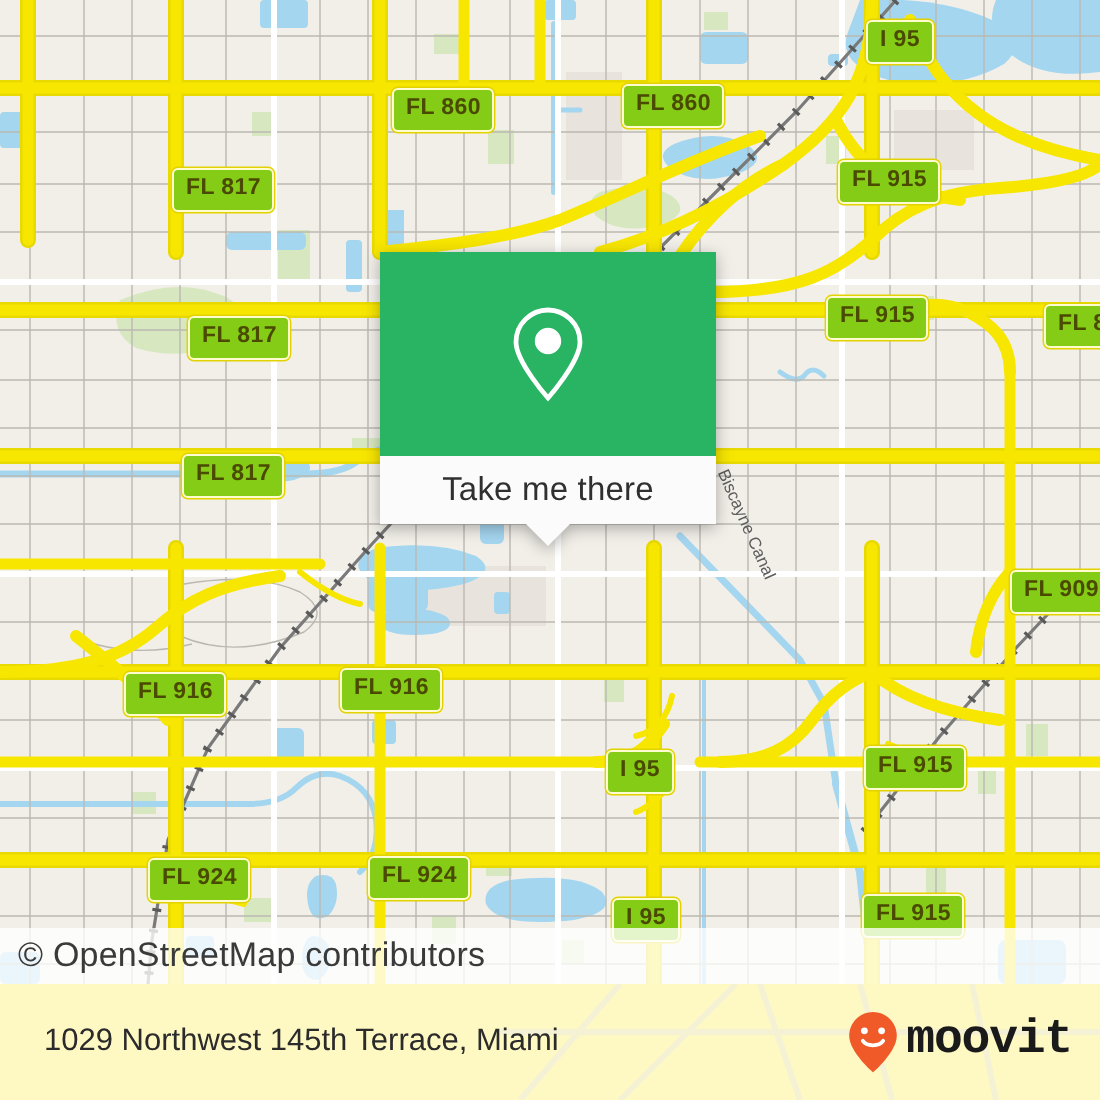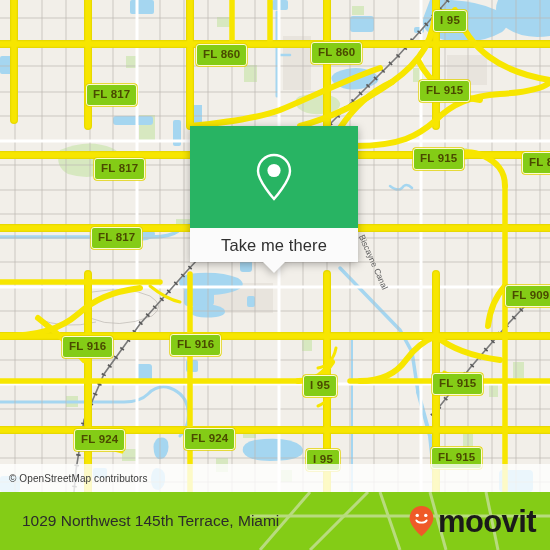--- a/index.html
+++ b/index.html
@@ -34,35 +34,35 @@
     position: absolute;
     left: 0;
     top: 464px;
     width: 550px;
     height: 28px;
     background: rgba(255,255,255,0.78);
     display: flex;
     align-items: center;
   }
   .attribution-text {
-    font-size: 10px;
+    font-size: 17px;
     color: #3a3a3a;
     padding-left: 9px;
     letter-spacing: .1px;
     white-space: nowrap;
   }
 
   
   .bottombar {
     position: absolute;
     left: 0;
     top: 492px;
     width: 550px;
     height: 58px;
-    background: #84cc16;
+    background: #fef9c3;
     display: flex;
     align-items: center;
     justify-content: space-between;
     overflow: hidden;
   }
   .bottombar-watermark {
     position: absolute;
     right: 0; top: 0;
     width: 300px; height: 58px;
     opacity: .5;
@@ -78,26 +78,26 @@
   }
   .brand {
     display: flex;
     align-items: center;
     padding-right: 14px;
     position: relative;
     z-index: 2;
   }
   .brand-mark { width: 27px; height: 32px; margin-right: 3px; }
   .brand-name {
-    font-size: 31px;
+    font-size: 24px;
     color: #1a1a1a;
     font-weight: 600;
     letter-spacing: -0.6px;
     line-height: 1;
-    font-family: Liberation Sans, sans-serif;
+    font-family: Liberation Mono, monospace;
   }
 
   
   .popup {
     position: absolute;
     left: 190px;
     top: 126px;
     width: 168px;
     filter: drop-shadow(0 2px 4px rgba(0,0,0,0.30));
   }

